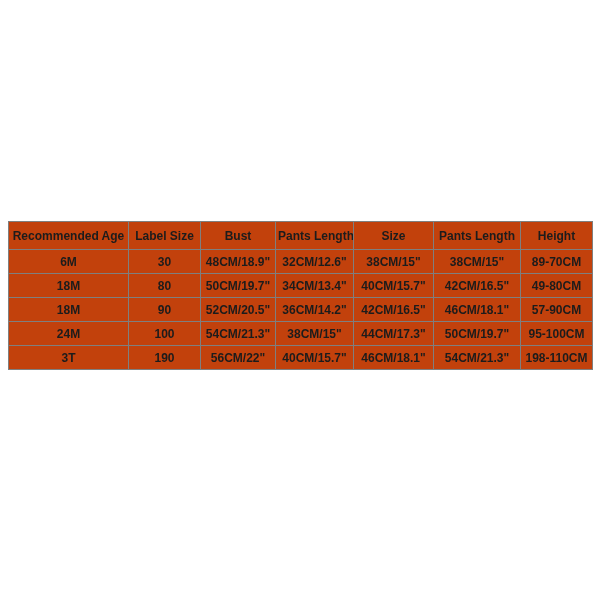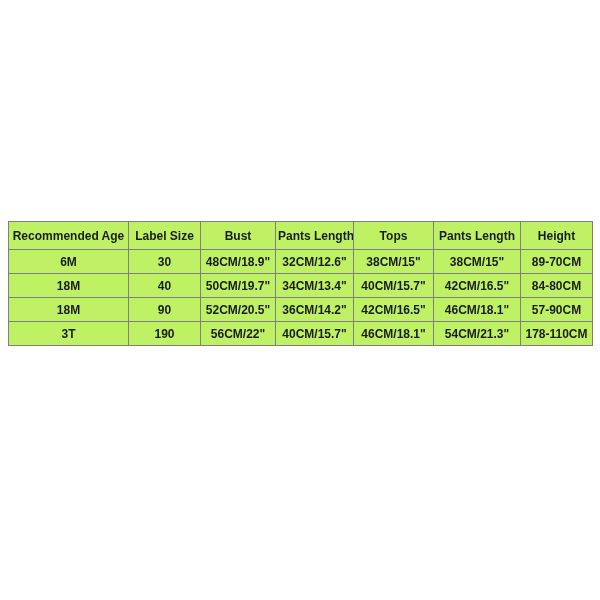--- a/index.html
+++ b/index.html
@@ -15,21 +15,21 @@
     overflow: hidden;
     font-family: "Liberation Sans", sans-serif;
   }
   table.size-chart {
     position: absolute;
     left: 8px;
     top: 221px;
     width: 584px;
     border-collapse: collapse;
     table-layout: fixed;
-    background: #bef264;
+    background: #c2410c;
   }
   table.size-chart th,
   table.size-chart td {
     border: 1px solid #7f7f7f;
     font-family: "Liberation Sans", sans-serif;
     font-size: 12px;
     font-weight: bold;
     color: #1c1c1c;
     text-align: center;
     vertical-align: middle;
@@ -60,57 +60,66 @@
         <col class="c-waist">
         <col class="c-pants">
         <col class="c-height">
     </colgroup>
     <thead>
       <tr>
         <th>Recommended Age</th>
         <th>Label Size</th>
         <th>Bust</th>
         <th>Pants Length</th>
-        <th>Tops</th>
+        <th>Size</th>
         <th>Pants Length</th>
         <th>Height</th>
       </tr>
     </thead>
     <tbody>
       <tr>
         <td>6M</td>
         <td>30</td>
         <td>48CM/18.9"</td>
         <td>32CM/12.6"</td>
         <td>38CM/15"</td>
         <td>38CM/15"</td>
         <td>89-70CM</td>
       </tr>
       <tr>
         <td>18M</td>
-        <td>40</td>
+        <td>80</td>
         <td>50CM/19.7"</td>
         <td>34CM/13.4"</td>
         <td>40CM/15.7"</td>
         <td>42CM/16.5"</td>
-        <td>84-80CM</td>
+        <td>49-80CM</td>
       </tr>
       <tr>
         <td>18M</td>
         <td>90</td>
         <td>52CM/20.5"</td>
         <td>36CM/14.2"</td>
         <td>42CM/16.5"</td>
         <td>46CM/18.1"</td>
         <td>57-90CM</td>
       </tr>
       <tr>
+        <td>24M</td>
+        <td>100</td>
+        <td>54CM/21.3"</td>
+        <td>38CM/15"</td>
+        <td>44CM/17.3"</td>
+        <td>50CM/19.7"</td>
+        <td>95-100CM</td>
+      </tr>
+      <tr>
         <td>3T</td>
         <td>190</td>
         <td>56CM/22"</td>
         <td>40CM/15.7"</td>
         <td>46CM/18.1"</td>
         <td>54CM/21.3"</td>
-        <td>178-110CM</td>
+        <td>198-110CM</td>
       </tr>
     </tbody>
   </table>
 </div>
 
 </body></html>

